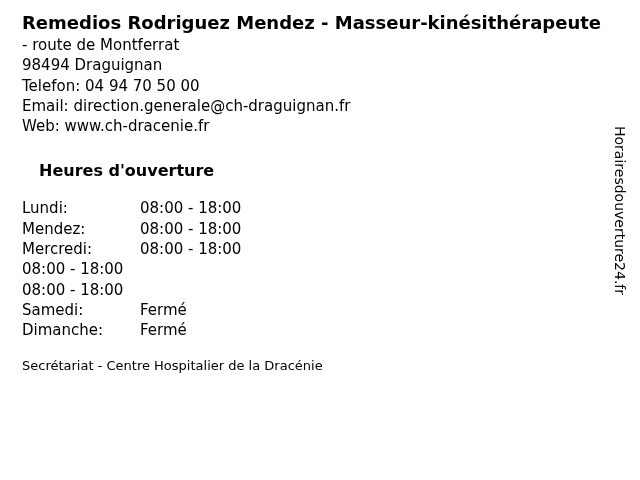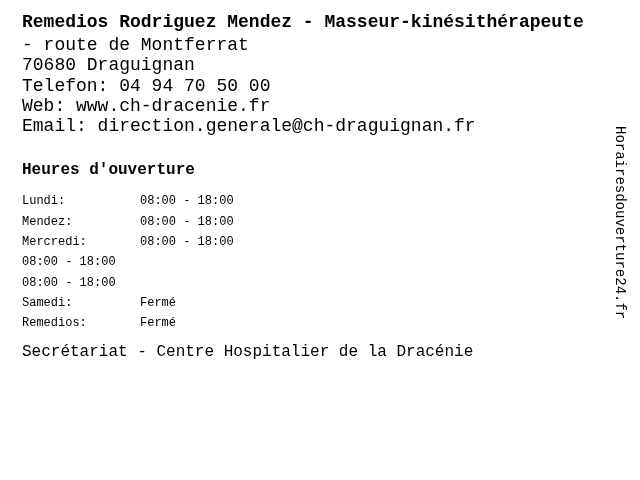--- a/index.html
+++ b/index.html
@@ -1,15 +1,15 @@
 <!DOCTYPE html>
 <html><head>
 <meta charset="utf-8">
 <style>
-  * { box-sizing: border-box; font-family: Liberation Mono, monospace; }
+  * { box-sizing: border-box; }
   html, body { margin: 0; padding: 0; }
   body {
     width: 640px;
     height: 480px;
     background: #ffffff;
     color: #000000;
     font-family: "DejaVu Sans", "Liberation Sans", sans-serif;
     position: relative;
     overflow: hidden;
   }
@@ -21,42 +21,42 @@
   }
   .page-title {
     margin: 0;
     font-size: 18px;
     font-weight: bold;
     line-height: 25px;
     word-break: break-all;
   }
   .contact-block {
     margin-top: 0;
-    font-size: 18px;
+    font-size: 15px;
     line-height: 20.3px;
   }
   .section-heading {
-    margin: 0;
+    margin: 17px;
     font-size: 16px;
     font-weight: bold;
     line-height: 21px;
   }
   .hours-heading { margin-top: 24px; }
   .hours-table {
     margin-top: 10px;
-    font-size: 12px;
+    font-size: 15px;
     line-height: 20.3px;
   }
   .hours-row { display: flex; }
   .hours-day { width: 118px; flex: 0 0 118px; }
   .hours-time { flex: 1; }
   .info-heading { margin-top: 18px; }
   .info-text {
-    margin-top: 8px;
-    font-size: 16px;
+    margin-top: 15px;
+    font-size: 13px;
     line-height: 20.3px;
   }
   .watermark {
     position: absolute;
     top: 126px;
     right: 12px;
     writing-mode: vertical-rl;
     font-size: 14px;
     line-height: 16px;
     white-space: nowrap;
@@ -65,24 +65,24 @@
 </style>
 </head>
 <body>
 
 <div class="content">
 
   <h1 class="page-title">Remedios Rodriguez Mendez - Masseur-kinésithérapeute</h1>
 
   <div class="contact-block">
     <div>- route de Montferrat</div>
-    <div>70680 Draguignan</div>
+    <div>98494 Draguignan</div>
     <div>Telefon: 04 94 70 50 00</div>
+    <div>Email: direction.generale@ch-draguignan.fr</div>
     <div>Web: www.ch-dracenie.fr</div>
-    <div>Email: direction.generale@ch-draguignan.fr</div>
   </div>
 
   <h2 class="section-heading hours-heading">Heures d'ouverture</h2>
 
   <div class="hours-table">
     <div class="hours-row">
       <span class="hours-day">Lundi:</span>
       <span class="hours-time">08:00 - 18:00</span>
     </div>
     <div class="hours-row">
@@ -97,21 +97,21 @@
       <span class="hours-time">08:00 - 18:00</span>
     </div>
     <div class="hours-row">
       <span class="hours-time">08:00 - 18:00</span>
     </div>
     <div class="hours-row">
       <span class="hours-day">Samedi:</span>
       <span class="hours-time">Fermé</span>
     </div>
     <div class="hours-row">
-      <span class="hours-day">Remedios:</span>
+      <span class="hours-day">Dimanche:</span>
       <span class="hours-time">Fermé</span>
     </div>
   </div>
 
 
   <div class="info-text">Secrétariat - Centre Hospitalier de la Dracénie</div>
 
 </div>
 
 <div class="watermark">Horairesdouverture24.fr</div>

